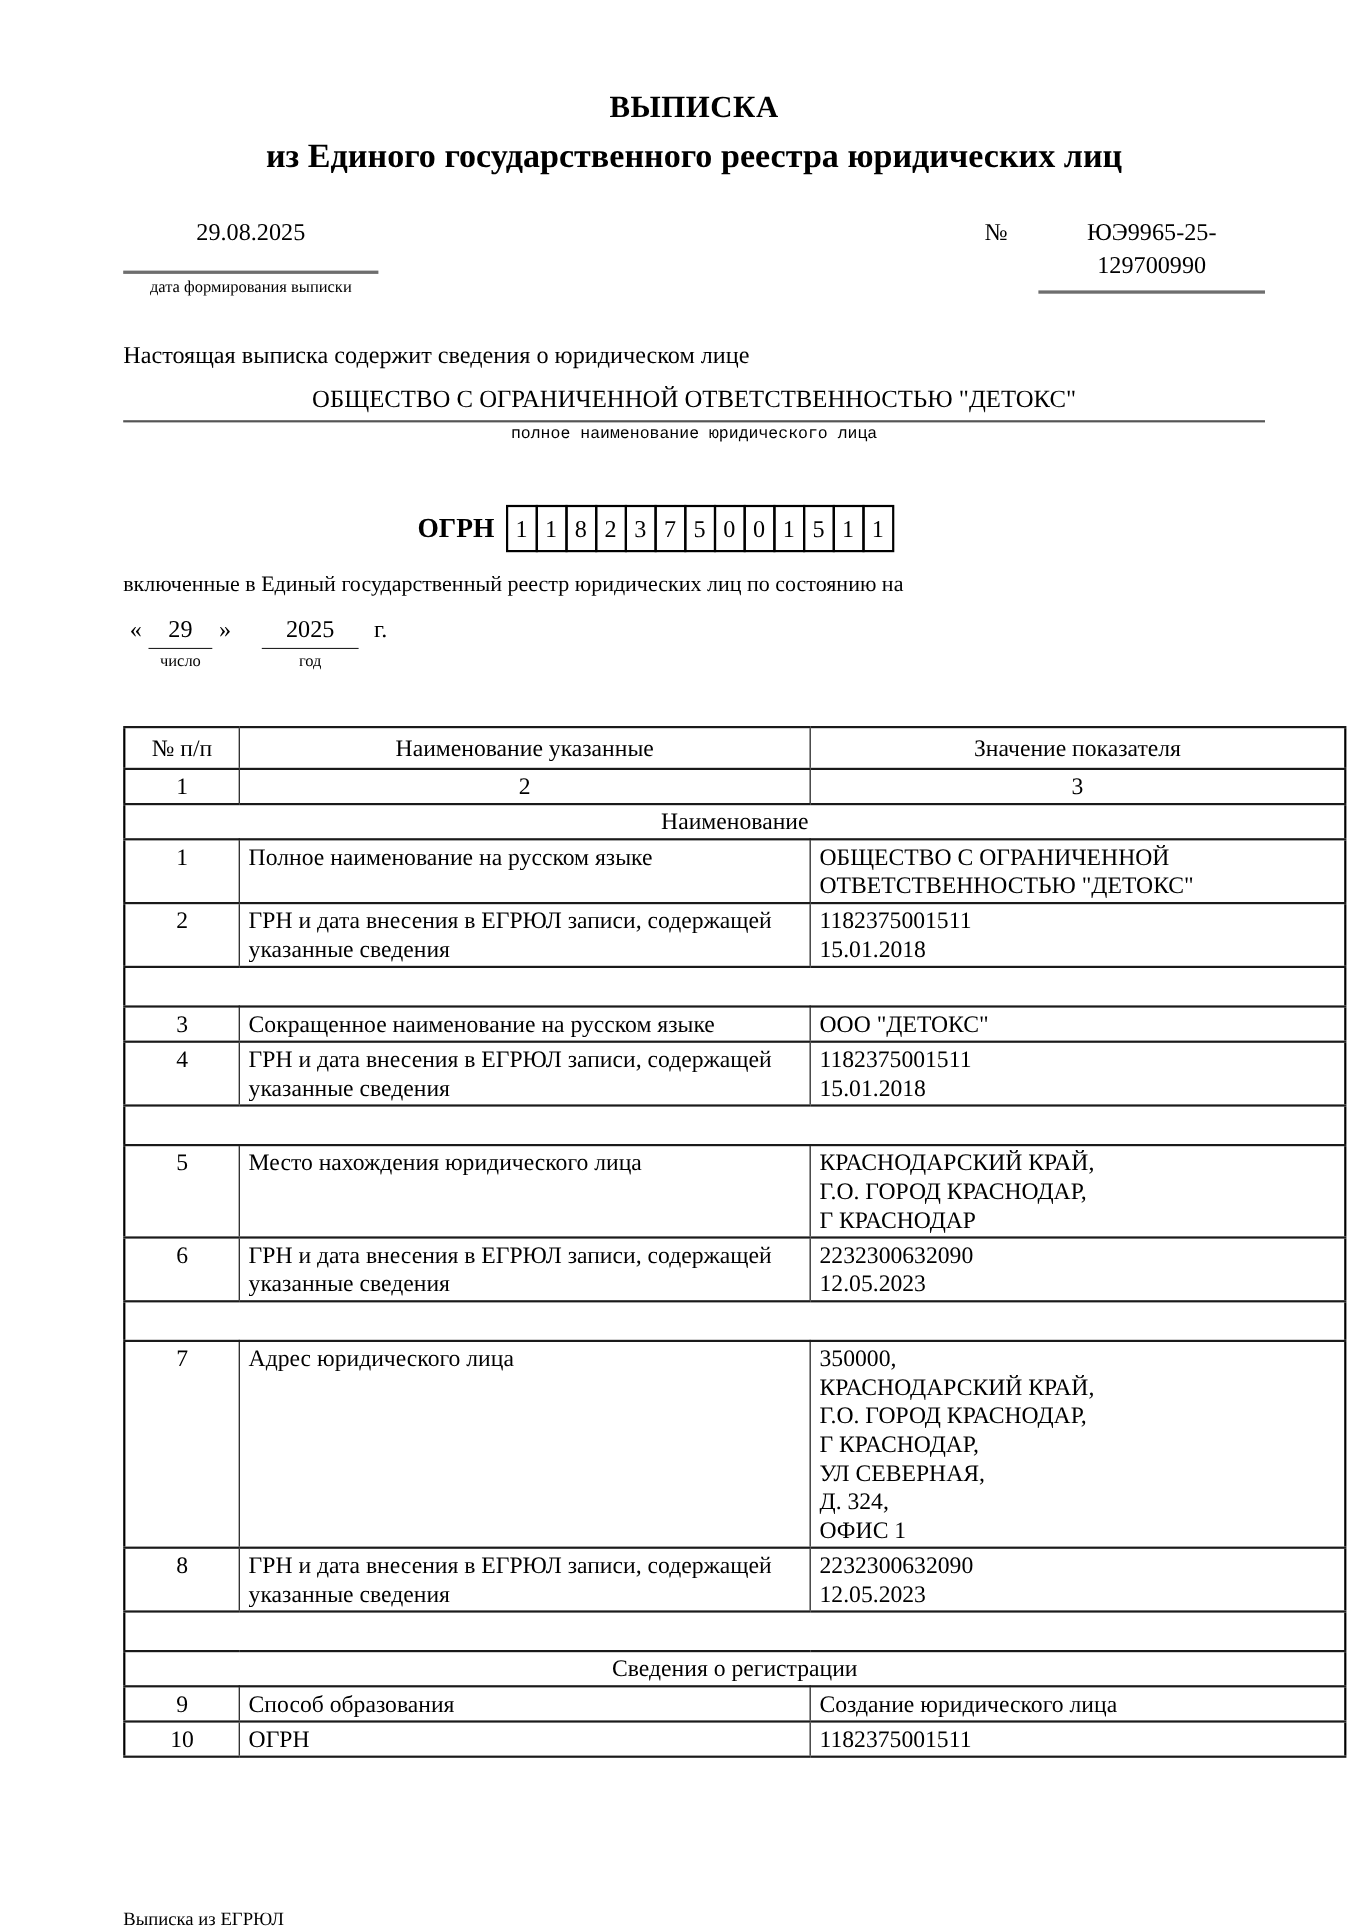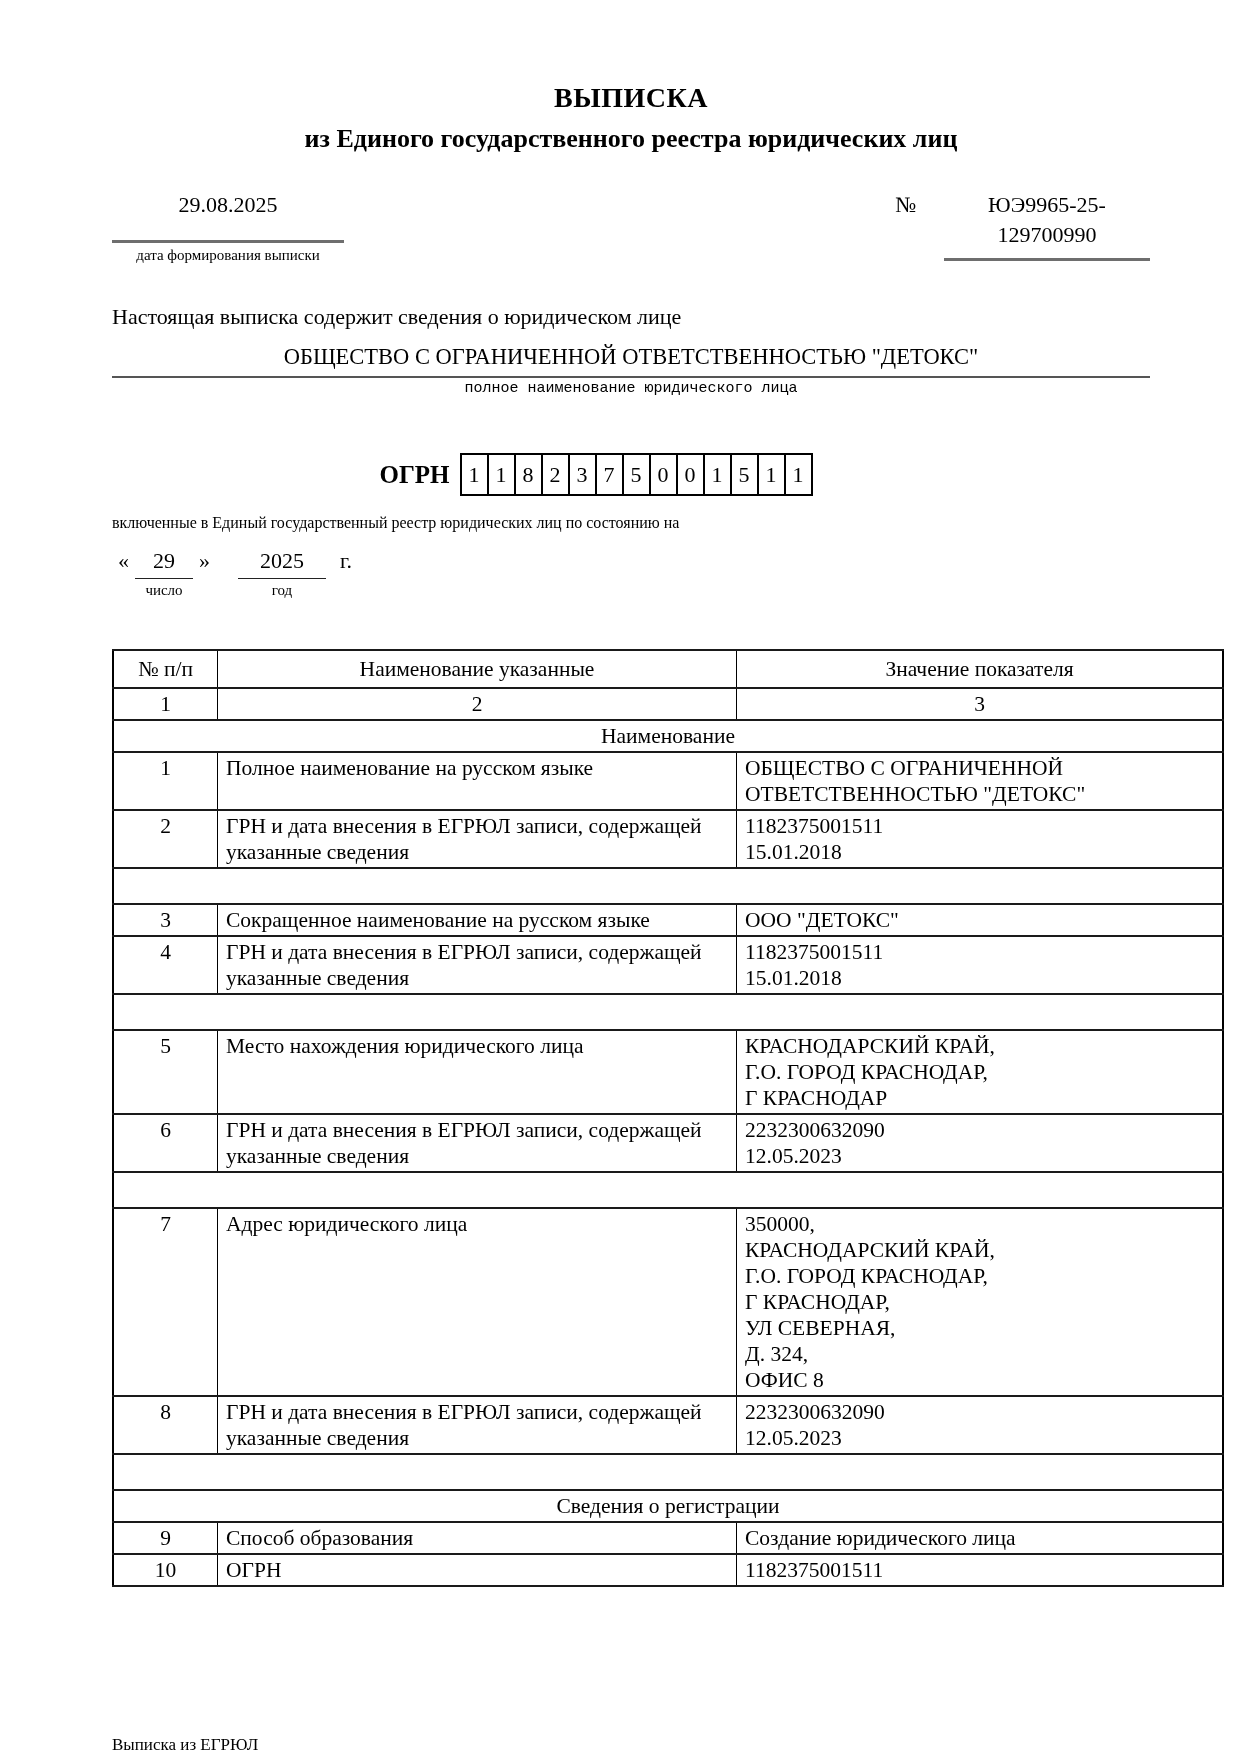--- a/index.html
+++ b/index.html
@@ -4,40 +4,40 @@
 <style>
   html,body{margin:0;padding:0;background:#fff;}
   body{
     width:1240px;height:1755px;position:relative;
     font-family:"Liberation Serif","DejaVu Serif",serif;
     color:#000;-webkit-font-smoothing:antialiased;
   }
   .content{position:absolute;left:112px;top:0;width:1038px;}
   
   .doc-title{margin-top:82px;text-align:center;font-weight:bold;font-size:28px;letter-spacing:.5px;}
-  .doc-subtitle{margin-top:10px;text-align:center;font-weight:bold;font-size:26px;}
+  .doc-subtitle{margin-top:10px;text-align:center;font-weight:bold;font-size:31px;}
   .num-row{margin-top:36px;display:flex;justify-content:space-between;align-items:flex-start;}
   .date-block{width:232px;text-align:center;}
   .date-value{font-size:22px;line-height:30px;padding-bottom:20px;border-bottom:3px solid #6e6e6e;}
   .date-caption{margin-top:4px;font-size:15px;}
   .num-block{display:flex;align-items:flex-start;}
   .num-sign{font-size:22px;line-height:30px;margin-right:28px;}
   .num-value{width:206px;text-align:center;font-size:22px;line-height:30px;white-space:pre-line;
              padding-bottom:8px;border-bottom:3px solid #6e6e6e;}
   .intro-line{margin-top:40px;font-size:22px;}
   .company-line{margin-top:14px;text-align:center;font-size:22.5px;padding-bottom:6px;border-bottom:2.5px solid #555;}
   .company-caption{margin-top:2px;text-align:center;font-size:15px;font-family:Liberation Mono, monospace;}
   
   .ogrn-row{margin-top:56px;display:flex;justify-content:center;align-items:center;transform:translateX(-35px);}
   .ogrn-label{font-weight:bold;font-size:25px;margin-right:10px;}
   .ogrn-boxes{display:inline-flex;}
   .ogrn-box{width:25px;height:39px;border:2px solid #000;margin-left:-2px;
             display:inline-flex;align-items:center;justify-content:center;font-size:22px;}
   .ogrn-box:first-child{margin-left:0;}
-  .included-line{margin-top:18px;font-size:16px;}
+  .included-line{margin-top:18px;font-size:20px;}
   
   .asof-row{margin-top:14px;display:flex;align-items:flex-start;font-size:22px;}
   .asof-quote{line-height:30px;padding:0 6px;}
   .asof-field{text-align:center;}
   .asof-field .val{display:block;line-height:30px;border-bottom:1.5px solid #222;padding:0 4px 2px 4px;}
   .asof-field .cap{display:block;margin-top:3px;font-size:15px;}
   .f-day{width:58px;}
   .f-month{width:210px;margin-left:22px;}
   .f-year{width:88px;margin-left:22px;}
   .asof-g{line-height:30px;margin-left:14px;}
@@ -186,21 +186,21 @@
         </tr>
         <tr>
           <td class="c-num">7</td>
           <td class="c-name">Адрес юридического лица</td>
           <td class="c-val">350000,
 КРАСНОДАРСКИЙ КРАЙ,
 Г.О. ГОРОД КРАСНОДАР,
 Г КРАСНОДАР,
 УЛ СЕВЕРНАЯ,
 Д. 324,
-ОФИС 8</td>
+ОФИС 1</td>
         </tr>
         <tr>
           <td class="c-num">8</td>
           <td class="c-name">ГРН и дата внесения в ЕГРЮЛ записи, содержащей указанные сведения</td>
           <td class="c-val">2232300632090
 12.05.2023</td>
         </tr>
         <tr>
           <td colspan="3" class="spacer"></td>
         </tr>

